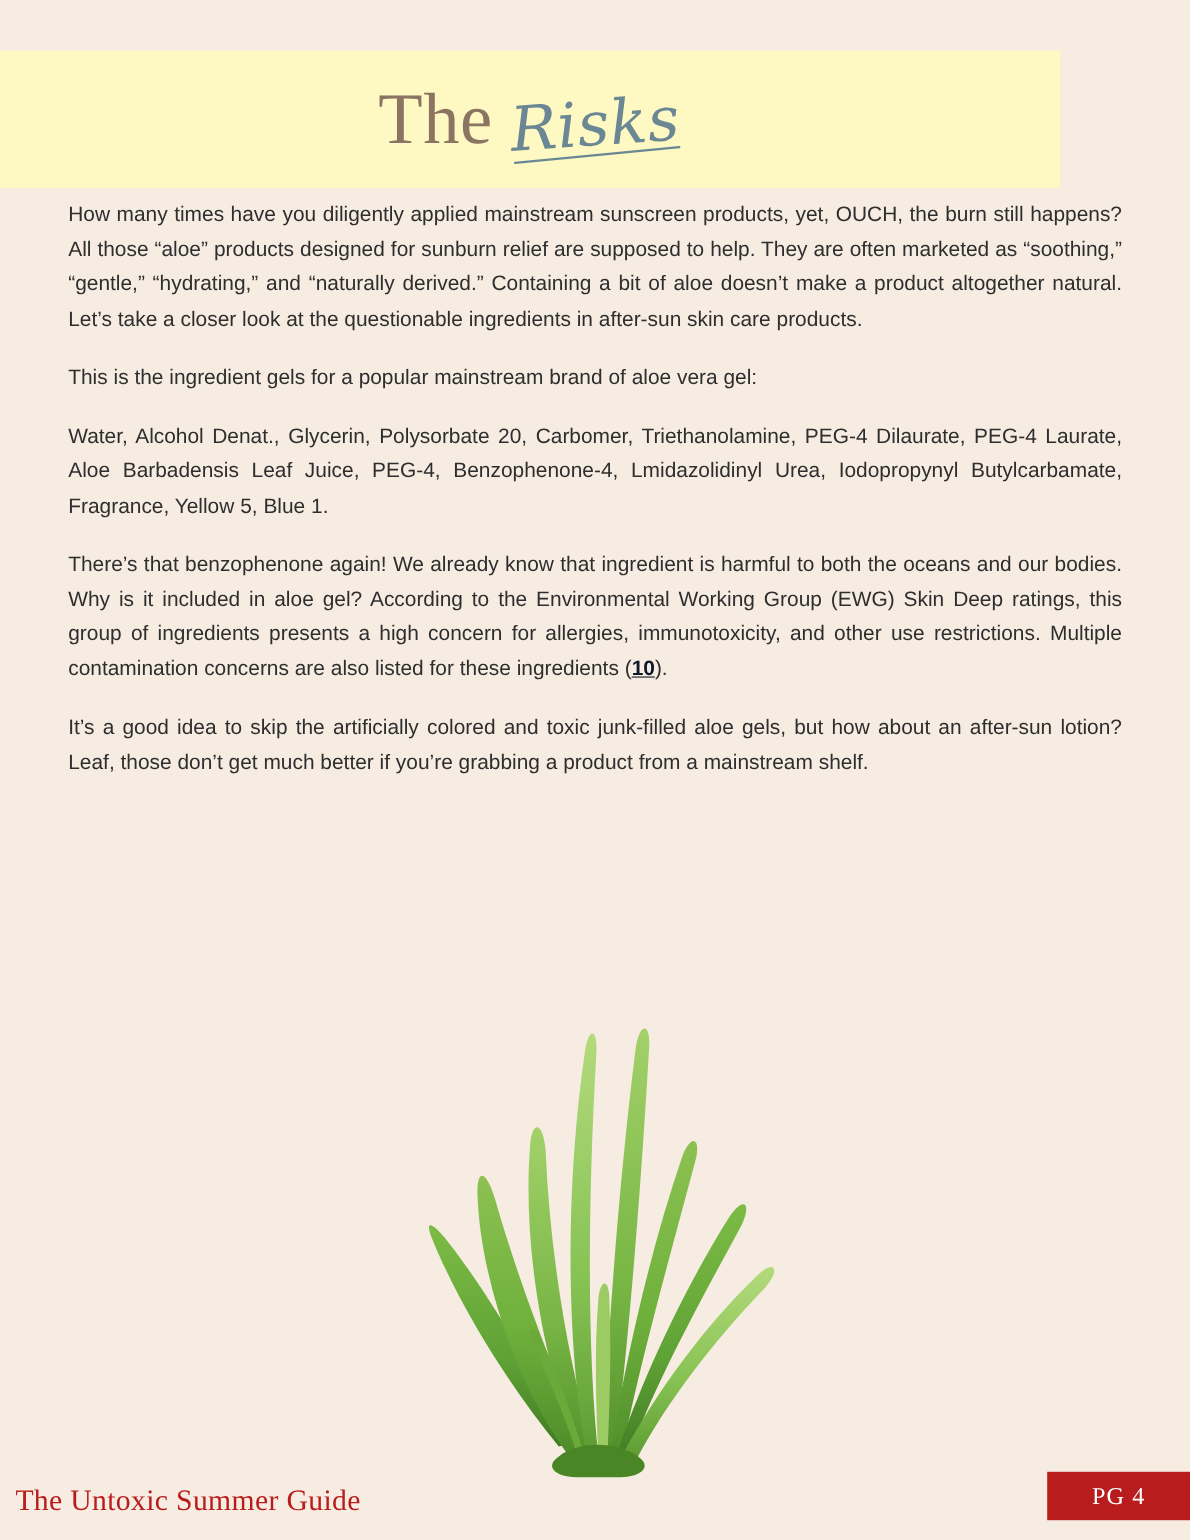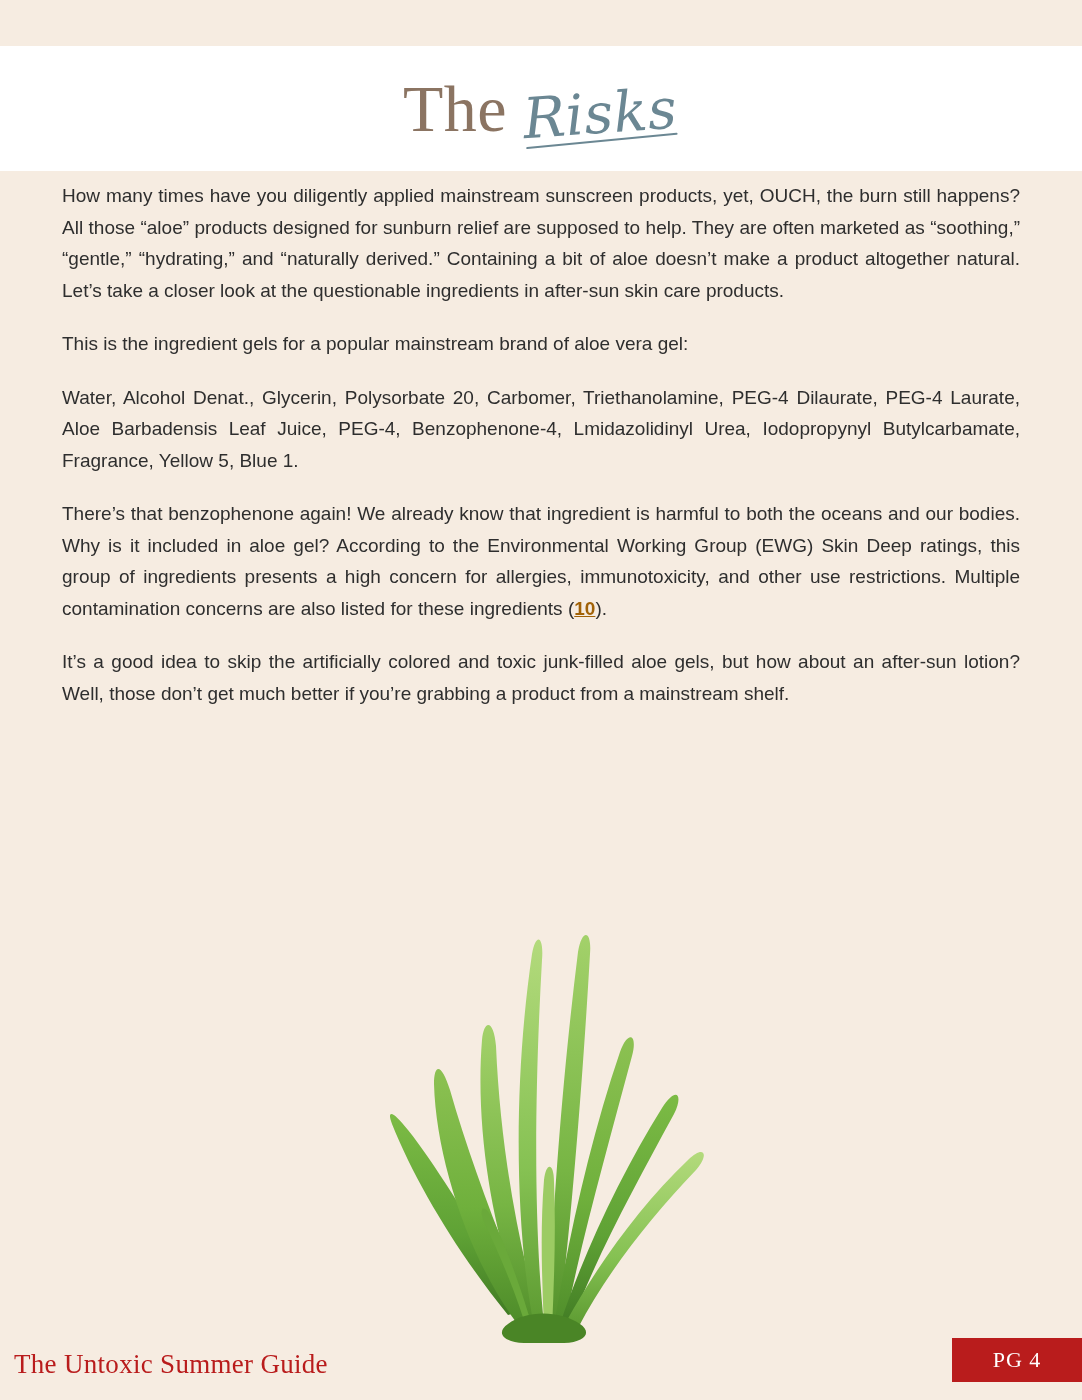--- a/index.html
+++ b/index.html
@@ -13,23 +13,23 @@
     font-family: "Liberation Sans", sans-serif;
     position: relative;
     overflow: hidden;
   }
 
   
   .header-band {
     position: absolute;
     top: 46px;
     left: 0;
-    width: 1082px;
+    width: 964px;
     height: 125px;
-    background: #ffffff;
+    background: #fef9c3;
     display: flex;
     align-items: center;
     justify-content: center;
   }
   .title {
     font-family: "Liberation Serif", serif;
     font-size: 66px;
     color: #8b7462;
     letter-spacing: 0.5px;
     white-space: nowrap;
@@ -77,21 +77,21 @@
   }
   .content p {
     margin: 0 0 22px 0;
     text-align: justify;
     text-justify: inter-word;
   }
   .content p:last-child {
     margin-bottom: 0;
   }
   .ref-link {
-    color: #a16207;
+    color: #0f172a;
     text-decoration: underline;
     font-weight: 600;
   }
 
   
   .aloe-wrap {
     position: absolute;
     left: 330px;
     top: 840px;
     width: 420px;
@@ -137,21 +137,21 @@
     <span class="word">The</span>
     <span class="script">Risks</span>
   </div>
 </div>
 
 <div class="content">
   <p>How many times have you diligently applied mainstream sunscreen products, yet, OUCH, the burn still happens? All those “aloe” products designed for sunburn relief are supposed to help. They are often marketed as “soothing,” “gentle,” “hydrating,” and “naturally derived.” Containing a bit of aloe doesn’t make a product altogether natural. Let’s take a closer look at the questionable ingredients in after-sun skin care products.</p>
   <p>This is the ingredient gels for a popular mainstream brand of aloe vera gel:</p>
   <p>Water, Alcohol Denat., Glycerin, Polysorbate 20, Carbomer, Triethanolamine, PEG-4 Dilaurate, PEG-4 Laurate, Aloe Barbadensis Leaf Juice, PEG-4, Benzophenone-4, Lmidazolidinyl Urea, Iodopropynyl Butylcarbamate, Fragrance, Yellow 5, Blue 1.</p>
   <p><span>There’s that benzophenone again! We already know that ingredient is harmful to both the oceans and our bodies. Why is it included in aloe gel? According to the Environmental Working Group (EWG) Skin Deep ratings, this group of ingredients presents a high concern for allergies, immunotoxicity, and other use restrictions. Multiple contamination concerns are also listed for these ingredients (</span><a class="ref-link" href="#">10</a><span>).</span></p>
-  <p>It’s a good idea to skip the artificially colored and toxic junk-filled aloe gels, but how about an after-sun lotion? Well, those don’t get much better if you’re grabbing a product from a mainstream shelf.</p>
+  <p>It’s a good idea to skip the artificially colored and toxic junk-filled aloe gels, but how about an after-sun lotion? Leaf, those don’t get much better if you’re grabbing a product from a mainstream shelf.</p>
 </div>
 
 <div class="aloe-wrap">
   <svg viewBox="0 0 420 505" xmlns="http://www.w3.org/2000/svg" aria-hidden="true">
     <defs>
       <linearGradient id="g1" x1="0" y1="0" x2="0" y2="1">
         <stop offset="0%" stop-color="#8cc152"></stop>
         <stop offset="55%" stop-color="#6fb03c"></stop>
         <stop offset="100%" stop-color="#4e8c2a"></stop>
       </linearGradient>

